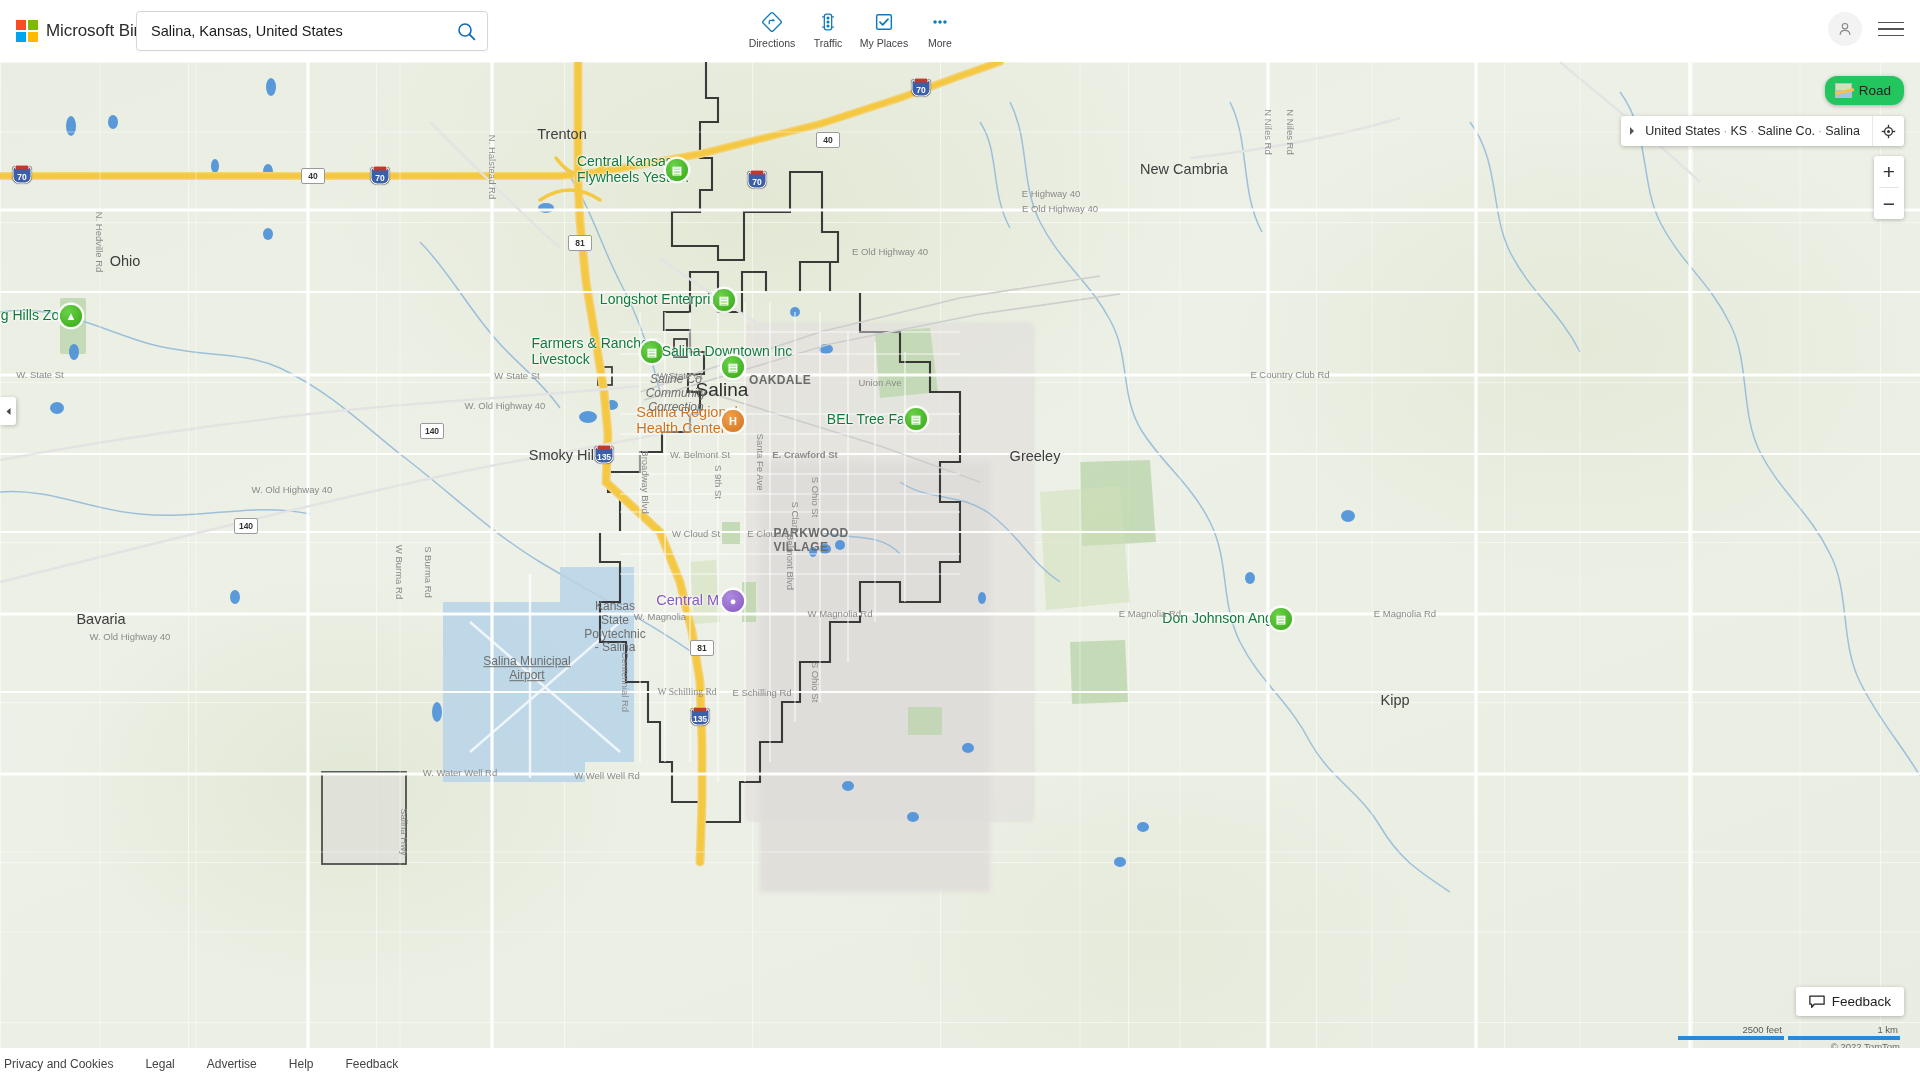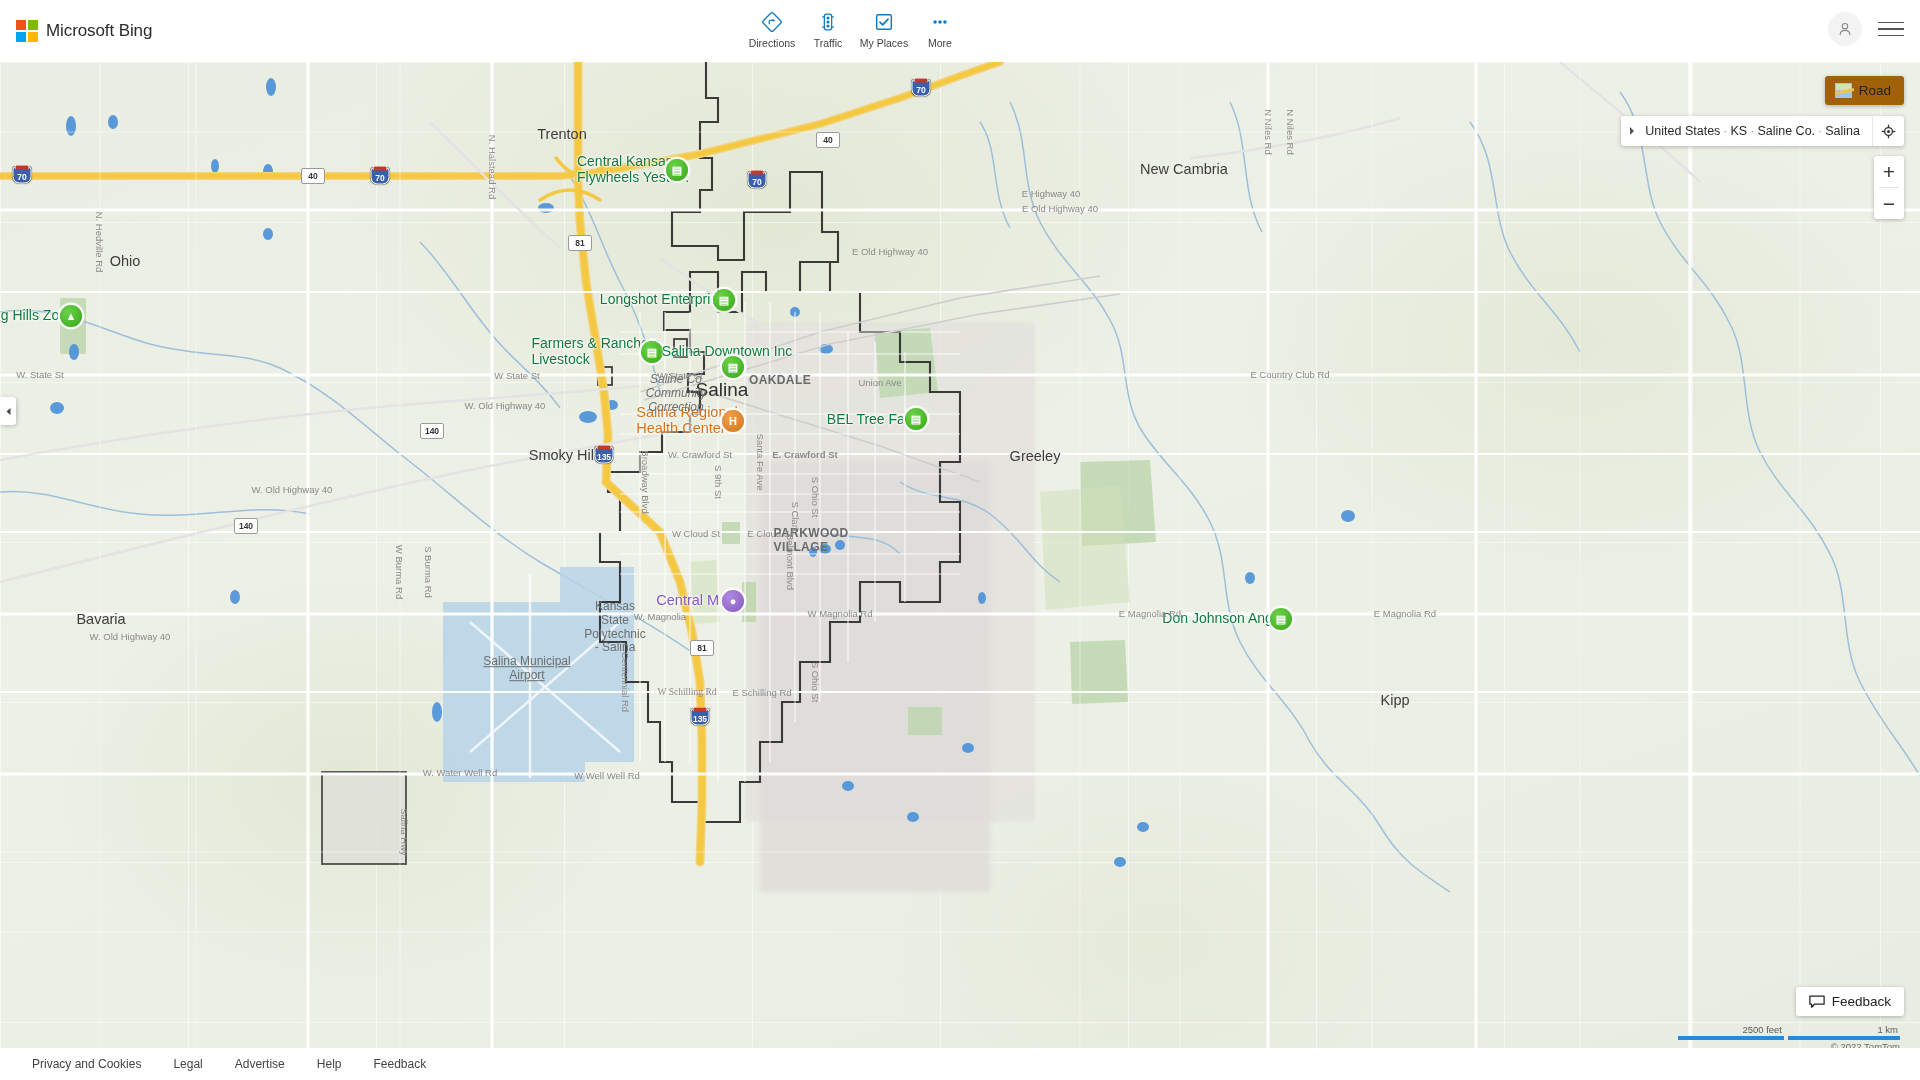--- a/index.html
+++ b/index.html
@@ -134,21 +134,21 @@
   }
   .shield-i { width: 19px; height: 17px; background: #3b5fa8; border: 1.2px solid #fff;
     border-radius: 3px 3px 7px 7px; padding-top: 3px; box-shadow: 0 0 1px rgba(0,0,0,.5); }
   .shield-i::before { content:''; position:absolute; top:-3.2px; left:1px; right:1px; height:4px; background:#c0392b; border-radius:2px 2px 0 0; border:1.2px solid #fff; border-bottom:none; }
   .shield-us { width: 24px; height: 16px; background: #fff; border: 1.2px solid #9a9a9a;
     color: #333; border-radius: 2px; }
 
   
   .road-btn {
     position: absolute; right: 16px; top: 14px;
-    background: #a16207; border-radius: 3px; box-shadow: 0 1px 4px rgba(0,0,0,.28);
+    background: #22c55e; border-radius: 12px; box-shadow: 0 1px 4px rgba(0,0,0,.28);
     display: flex; align-items: center; gap: 7px;
     padding: 7px 13px 7px 10px; cursor: pointer; z-index: 20;
   }
   .road-btn .lbl { font-size: 13.5px; color: #222; }
   .road-thumb { width: 17px; height: 15px; border: 1px solid #bdbdbd;
     background: linear-gradient(to bottom, #cfe3b7 0 48%, #9fc6e8 48% 100%); position: relative; }
   .road-thumb::after { content:''; position:absolute; left:-1px; top:6px; width:19px; height:2.5px;
     background:#f2c14e; transform: rotate(-12deg); }
 
   .breadcrumb {
@@ -193,40 +193,49 @@
   .sb .txt { font-size: 9.5px; color: #5a5a5a; position: absolute; bottom: 5px; white-space: nowrap; }
   .sb.left .txt { right: 2px; } .sb.right .txt { right: 2px; }
   .tomtom { position: absolute; right: 20px; bottom: 10px; font-size: 9.5px; color: #6b6b6b; z-index: 20; }
   .mscopy { position: absolute; right: 12px; bottom: -16px; font-size: 11.5px; color: #555; z-index: 60; }
 
   
   #footer {
     position: absolute; bottom: 0; left: 0; width: 1920px; height: 32px;
     background: #fff; display: flex; align-items: center; z-index: 60;
   }
-  #footer .links { display: flex; gap: 32px; margin-left: 32px; }
+  #footer .links { display: flex; gap: 32px; margin-left: 4px; }
   #footer a { font-size: 12px; color: #444; text-decoration: none; cursor: pointer; }
 </style>
 </head>
 <body>
 
 <div id="app">
 
   <div id="header">
 
     <div class="logo-wrap">
       <div class="logo-squares">
         <div class="sq1"></div>
           <div class="sq2"></div>
           <div class="sq3"></div>
           <div class="sq4"></div>
       </div>
       <span class="logo-text">Microsoft Bing</span>
     </div>
 
+    <div class="search-box">
+      <input class="search-input" type="text" value="Salina, Kansas, United States" style="">
+      <button class="search-btn">
+        <svg width="19" height="19" viewBox="0 0 19 19">
+          <circle cx="8" cy="8" r="6" fill="none" stroke="#0f6cbd" stroke-width="1.6"></circle>
+          <line x1="12.4" y1="12.4" x2="17.4" y2="17.4" stroke="#0f6cbd" stroke-width="1.8" stroke-linecap="round"></line>
+        </svg>
+      </button>
+    </div>
 
     <div class="tools">
       <div class="tool">
         <span class="ic">
           <svg width="22" height="22" viewBox="0 0 24 24">
             <rect x="4.3" y="4.3" width="15.4" height="15.4" rx="2" transform="rotate(45 12 12)" fill="none" stroke="#0f7bbd" stroke-width="1.4"></rect>
             <path d="M9 14 L9 11.2 Q9 10.2 10 10.2 L14.3 10.2" fill="none" stroke="#0f7bbd" stroke-width="1.4" stroke-linecap="round"></path>
             <path d="M12.7 8.5 L14.9 10.2 L12.7 11.9 Z" fill="#0f7bbd"></path>
           </svg>
         </span>
@@ -521,21 +530,21 @@
         <div class="mlabel street v" style="left: 99px; top: 180px;">N. Hedville Rd</div>
         <div class="mlabel street" style="left: 40px; top: 312px;">W. State St</div>
         <div class="mlabel street" style="left: 517px; top: 313px;">W State St</div>
         <div class="mlabel street" style="left: 680px; top: 313px;">W State St</div>
         <div class="mlabel street" style="left: 505px; top: 343px;">W. Old Highway 40</div>
         <div class="mlabel street" style="left: 292px; top: 427px;">W. Old Highway 40</div>
         <div class="mlabel street" style="left: 130px; top: 574px;">W. Old Highway 40</div>
         <div class="mlabel street" style="left: 1060px; top: 146px;">E Old Highway 40</div>
         <div class="mlabel street" style="left: 890px; top: 189px;">E Old Highway 40</div>
         <div class="mlabel street" style="left: 1051px; top: 131px;">E Highway 40</div>
-        <div class="mlabel street" style="left: 700px; top: 392px;">W. Crawford St</div>
+        <div class="mlabel street" style="left: 700px; top: 392px;">W. Belmont St</div>
         <div class="mlabel street" style="left: 805px; top: 392px; font-weight: bold;">E. Crawford St</div>
         <div class="mlabel street" style="left: 668px; top: 471px; margin-left: 28px;">W Cloud St</div>
         <div class="mlabel street" style="left: 770px; top: 471px;">E Cloud St</div>
         <div class="mlabel street" style="left: 660px; top: 554px;">W. Magnolia</div>
         <div class="mlabel street" style="left: 840px; top: 551px;">W Magnolia Rd</div>
         <div class="mlabel street" style="left: 1150px; top: 551px;">E Magnolia Rd</div>
         <div class="mlabel street" style="left: 1405px; top: 551px;">E Magnolia Rd</div>
         <div class="mlabel street" style="left: 687px; top: 630px; font-family: Liberation Serif, serif;">W Schilling Rd</div>
         <div class="mlabel street" style="left: 762px; top: 630px;">E Schilling Rd</div>
         <div class="mlabel street" style="left: 460px; top: 710px;">W. Water Well Rd</div>

